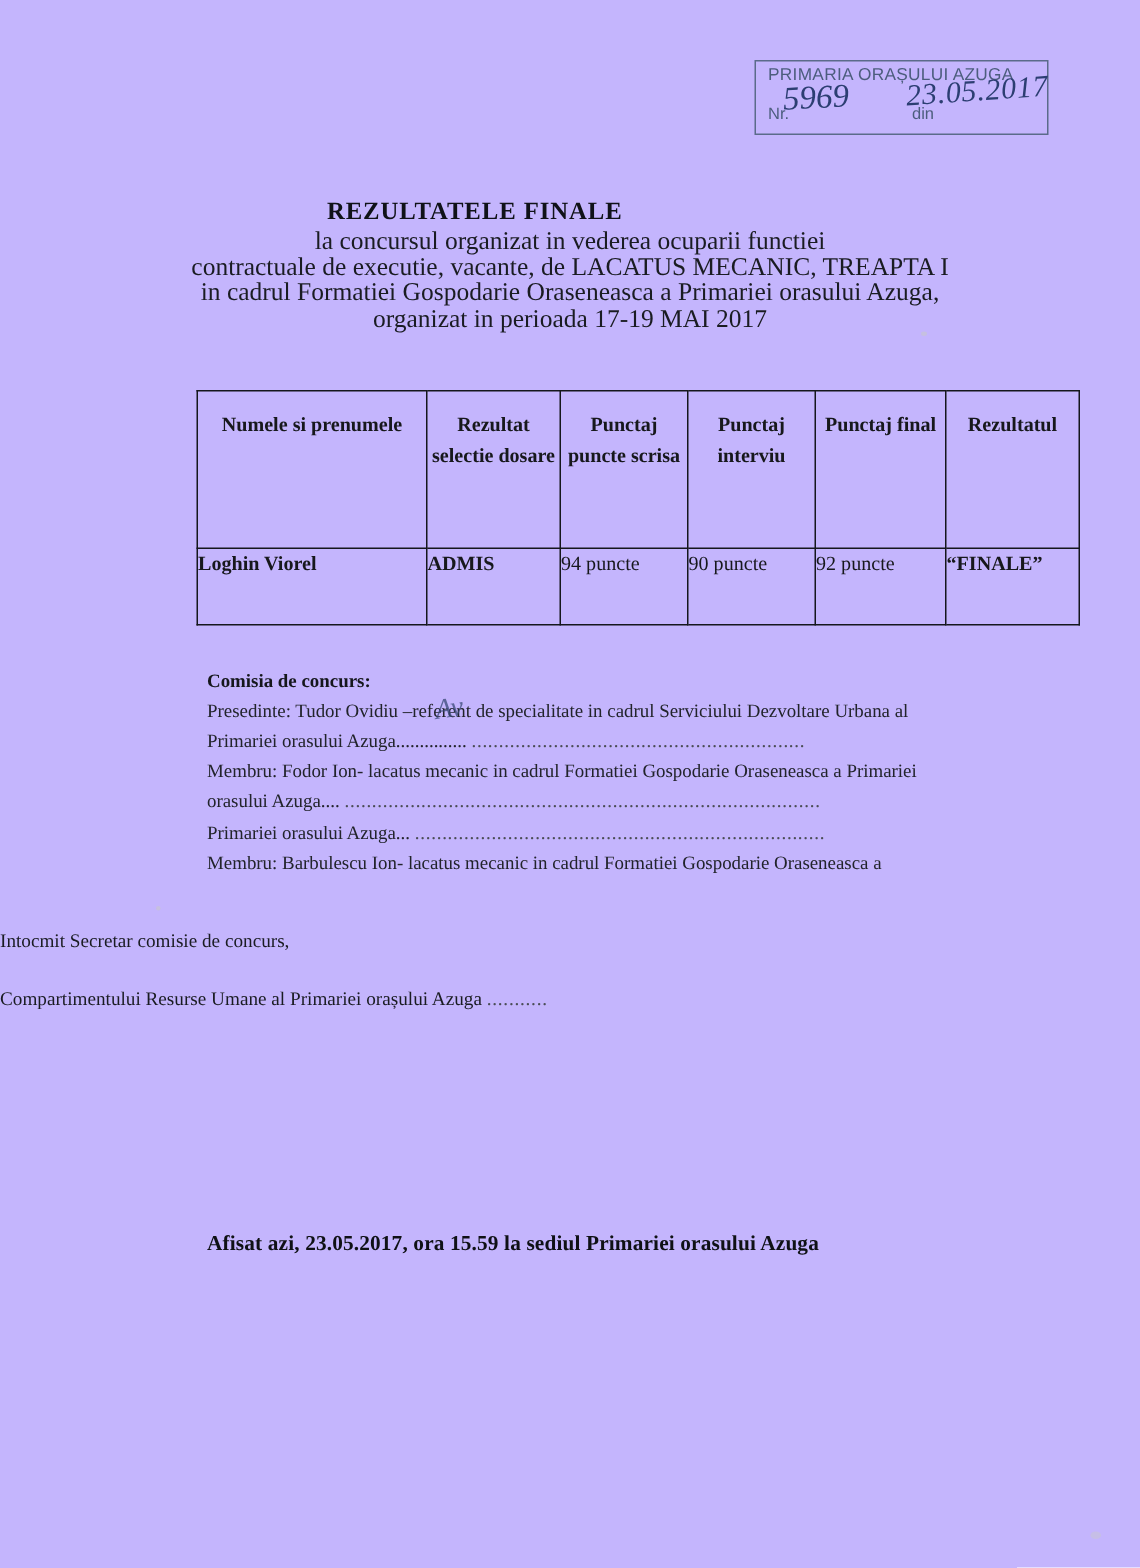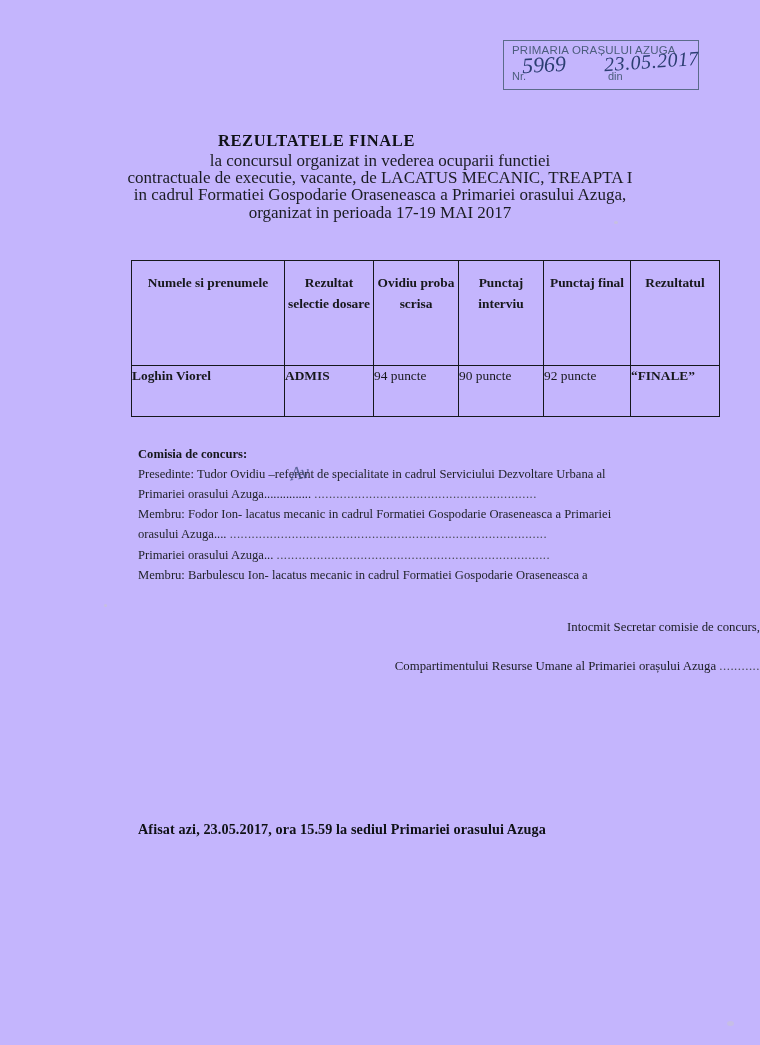--- a/index.html
+++ b/index.html
@@ -179,21 +179,21 @@
     color: #3a4a78;
     transform: rotate(-8deg);
     opacity: .75;
   }
 
   
   .intocmit {
     position: absolute;
     left: 0;
     width: 760px;
-    text-align: right;
+    text-align: left;
     font-size: 12.8px;
     color: #1a1c22;
   }
   .i1 { top: 620px; }
   .i2 { top: 640px; }
   .i3 { top: 659px; }
 
   
   .afisat {
     position: absolute;
@@ -230,21 +230,21 @@
   <div class="subtitle sub1">la concursul organizat in vederea ocuparii functiei</div>
   <div class="subtitle sub2">contractuale de executie, vacante, de LACATUS MECANIC, TREAPTA I</div>
   <div class="subtitle sub3">in cadrul Formatiei Gospodarie Oraseneasca a Primariei orasului Azuga,</div>
   <div class="subtitle sub4">organizat in perioada 17-19 MAI 2017</div>
 
   <table class="tbl">
     <thead>
       <tr>
         <th class="c1">Numele si prenumele</th>
         <th class="c2">Rezultat selectie dosare</th>
-        <th class="c3">Ovidiu proba scrisa</th>
+        <th class="c3">Punctaj puncte scrisa</th>
         <th class="c4">Punctaj interviu</th>
         <th class="c5">Punctaj final</th>
         <th class="c6">Rezultatul</th>
       </tr>
     </thead>
     <tbody>
       <tr>
         <td class="cell-center">Loghin Viorel</td>
         <td class="cell-center">ADMIS</td>
         <td class="cell-left">94 puncte</td>

